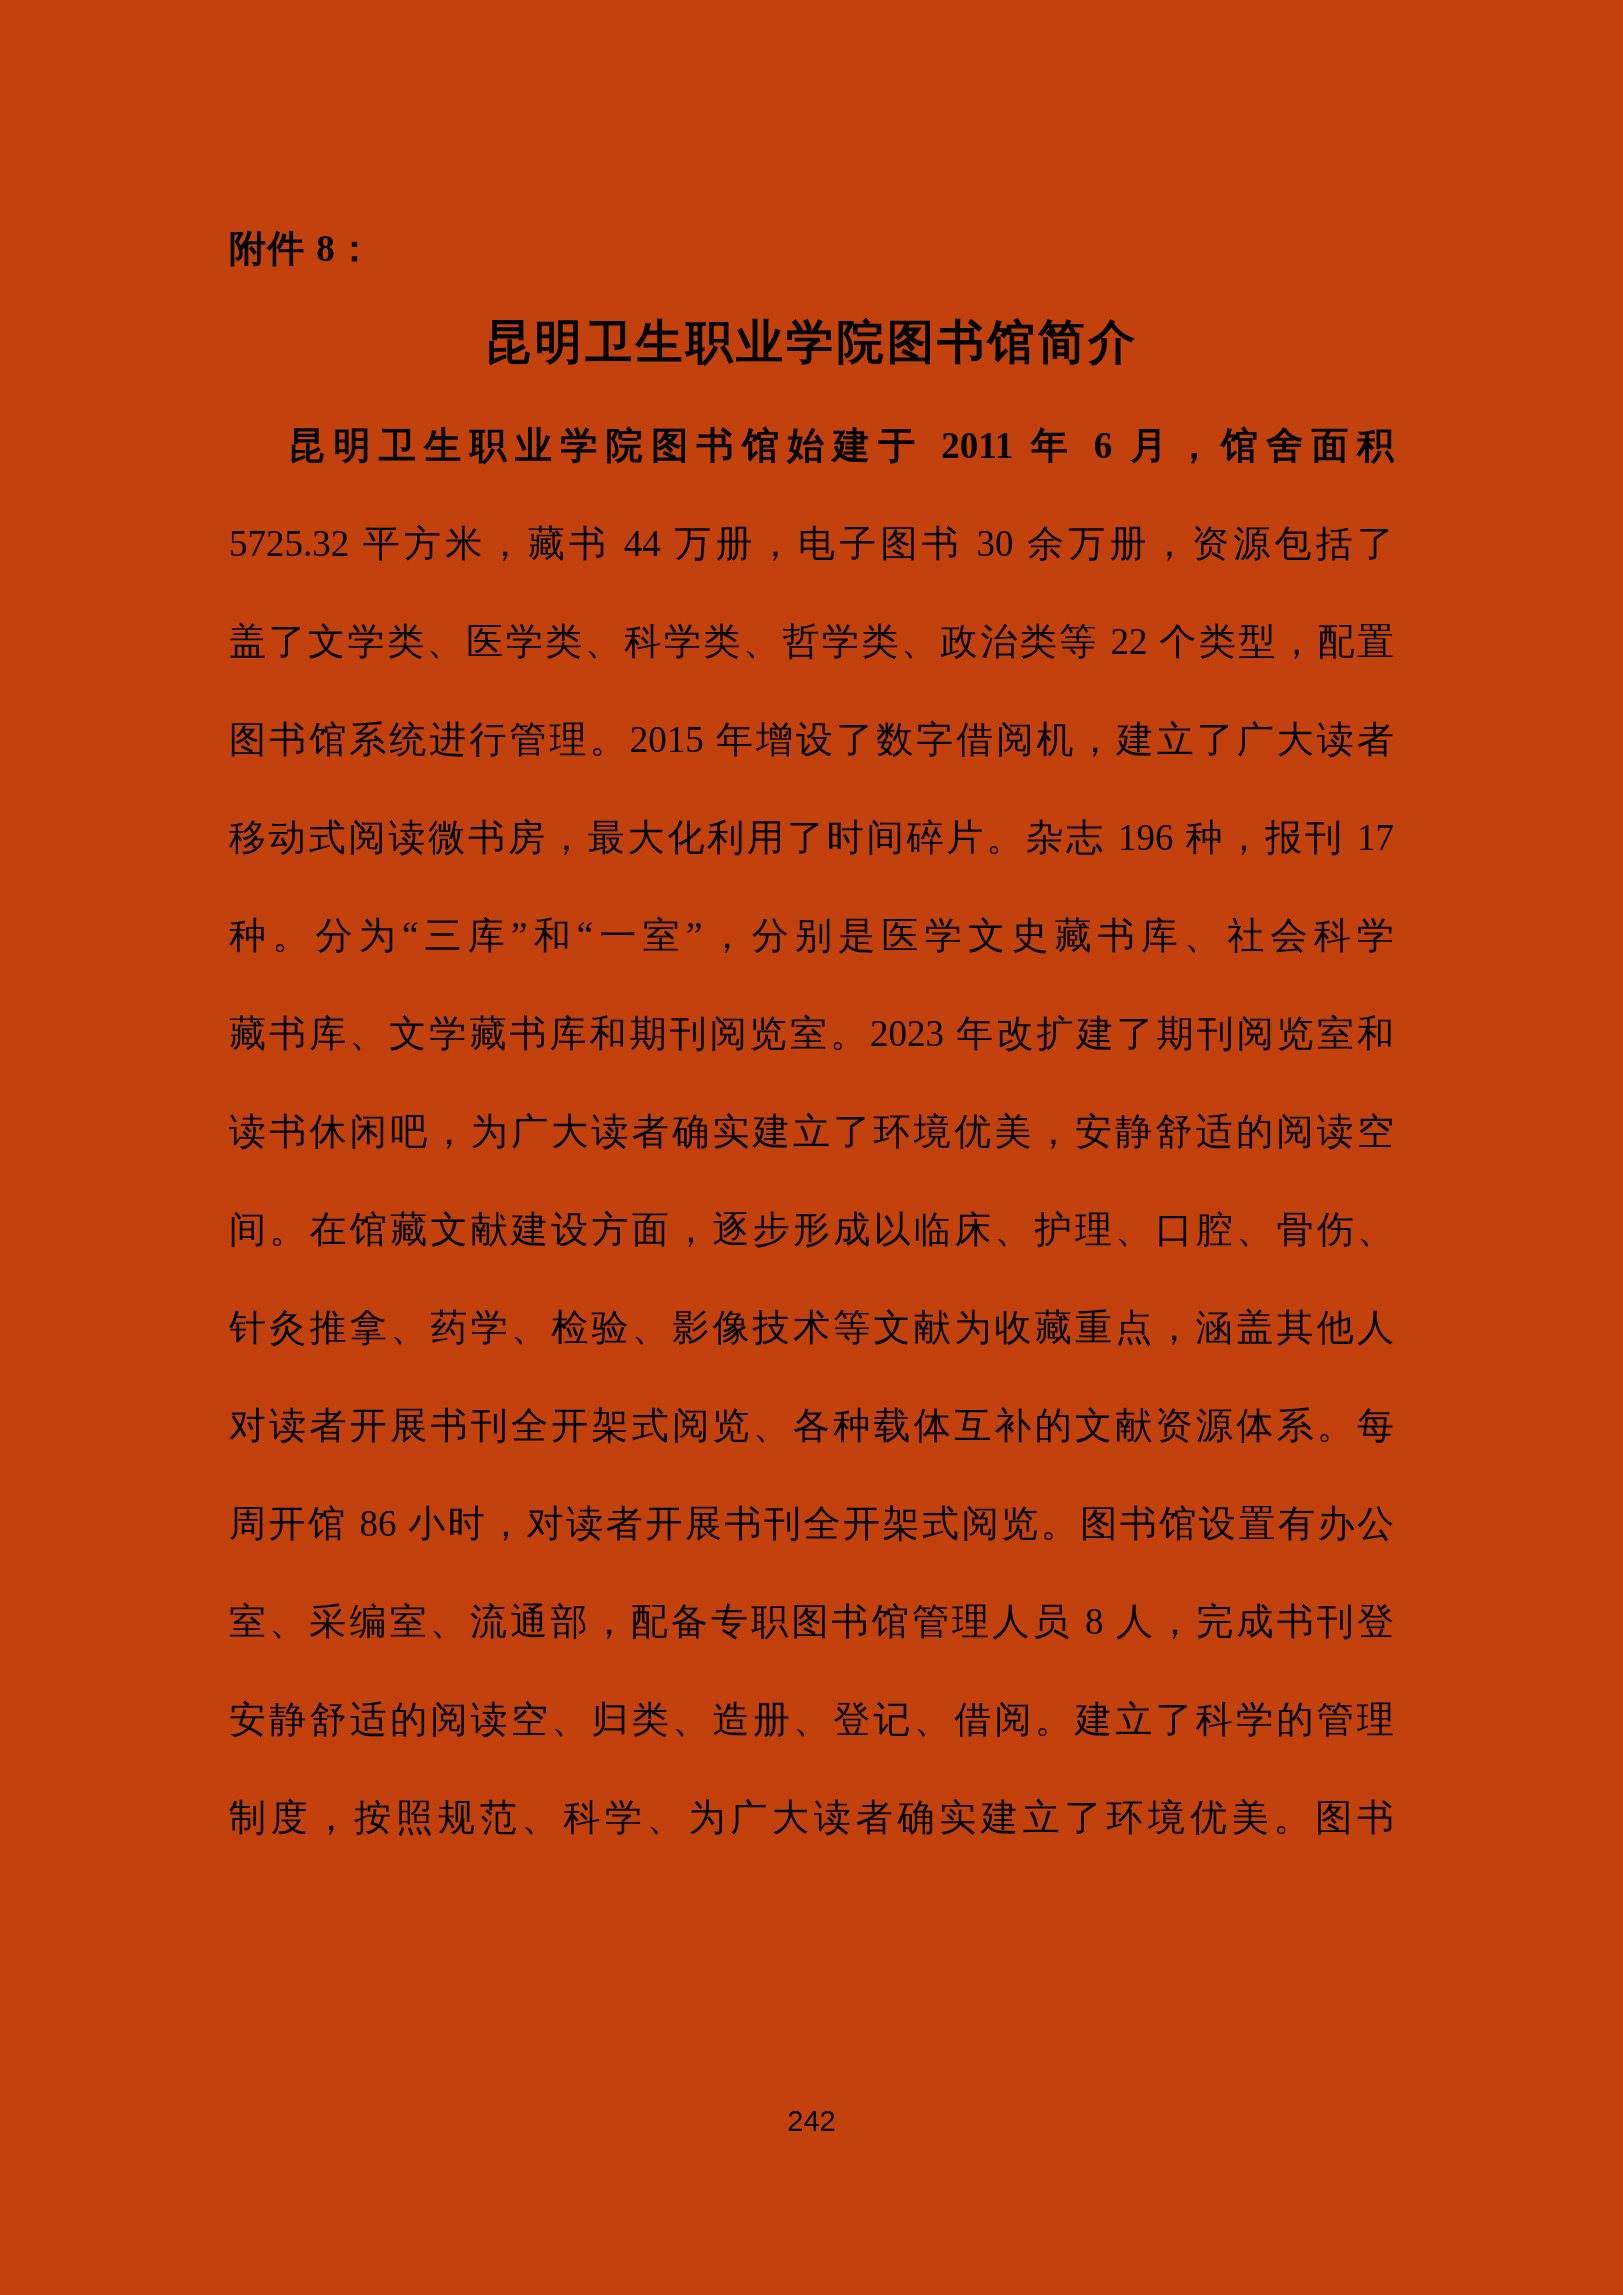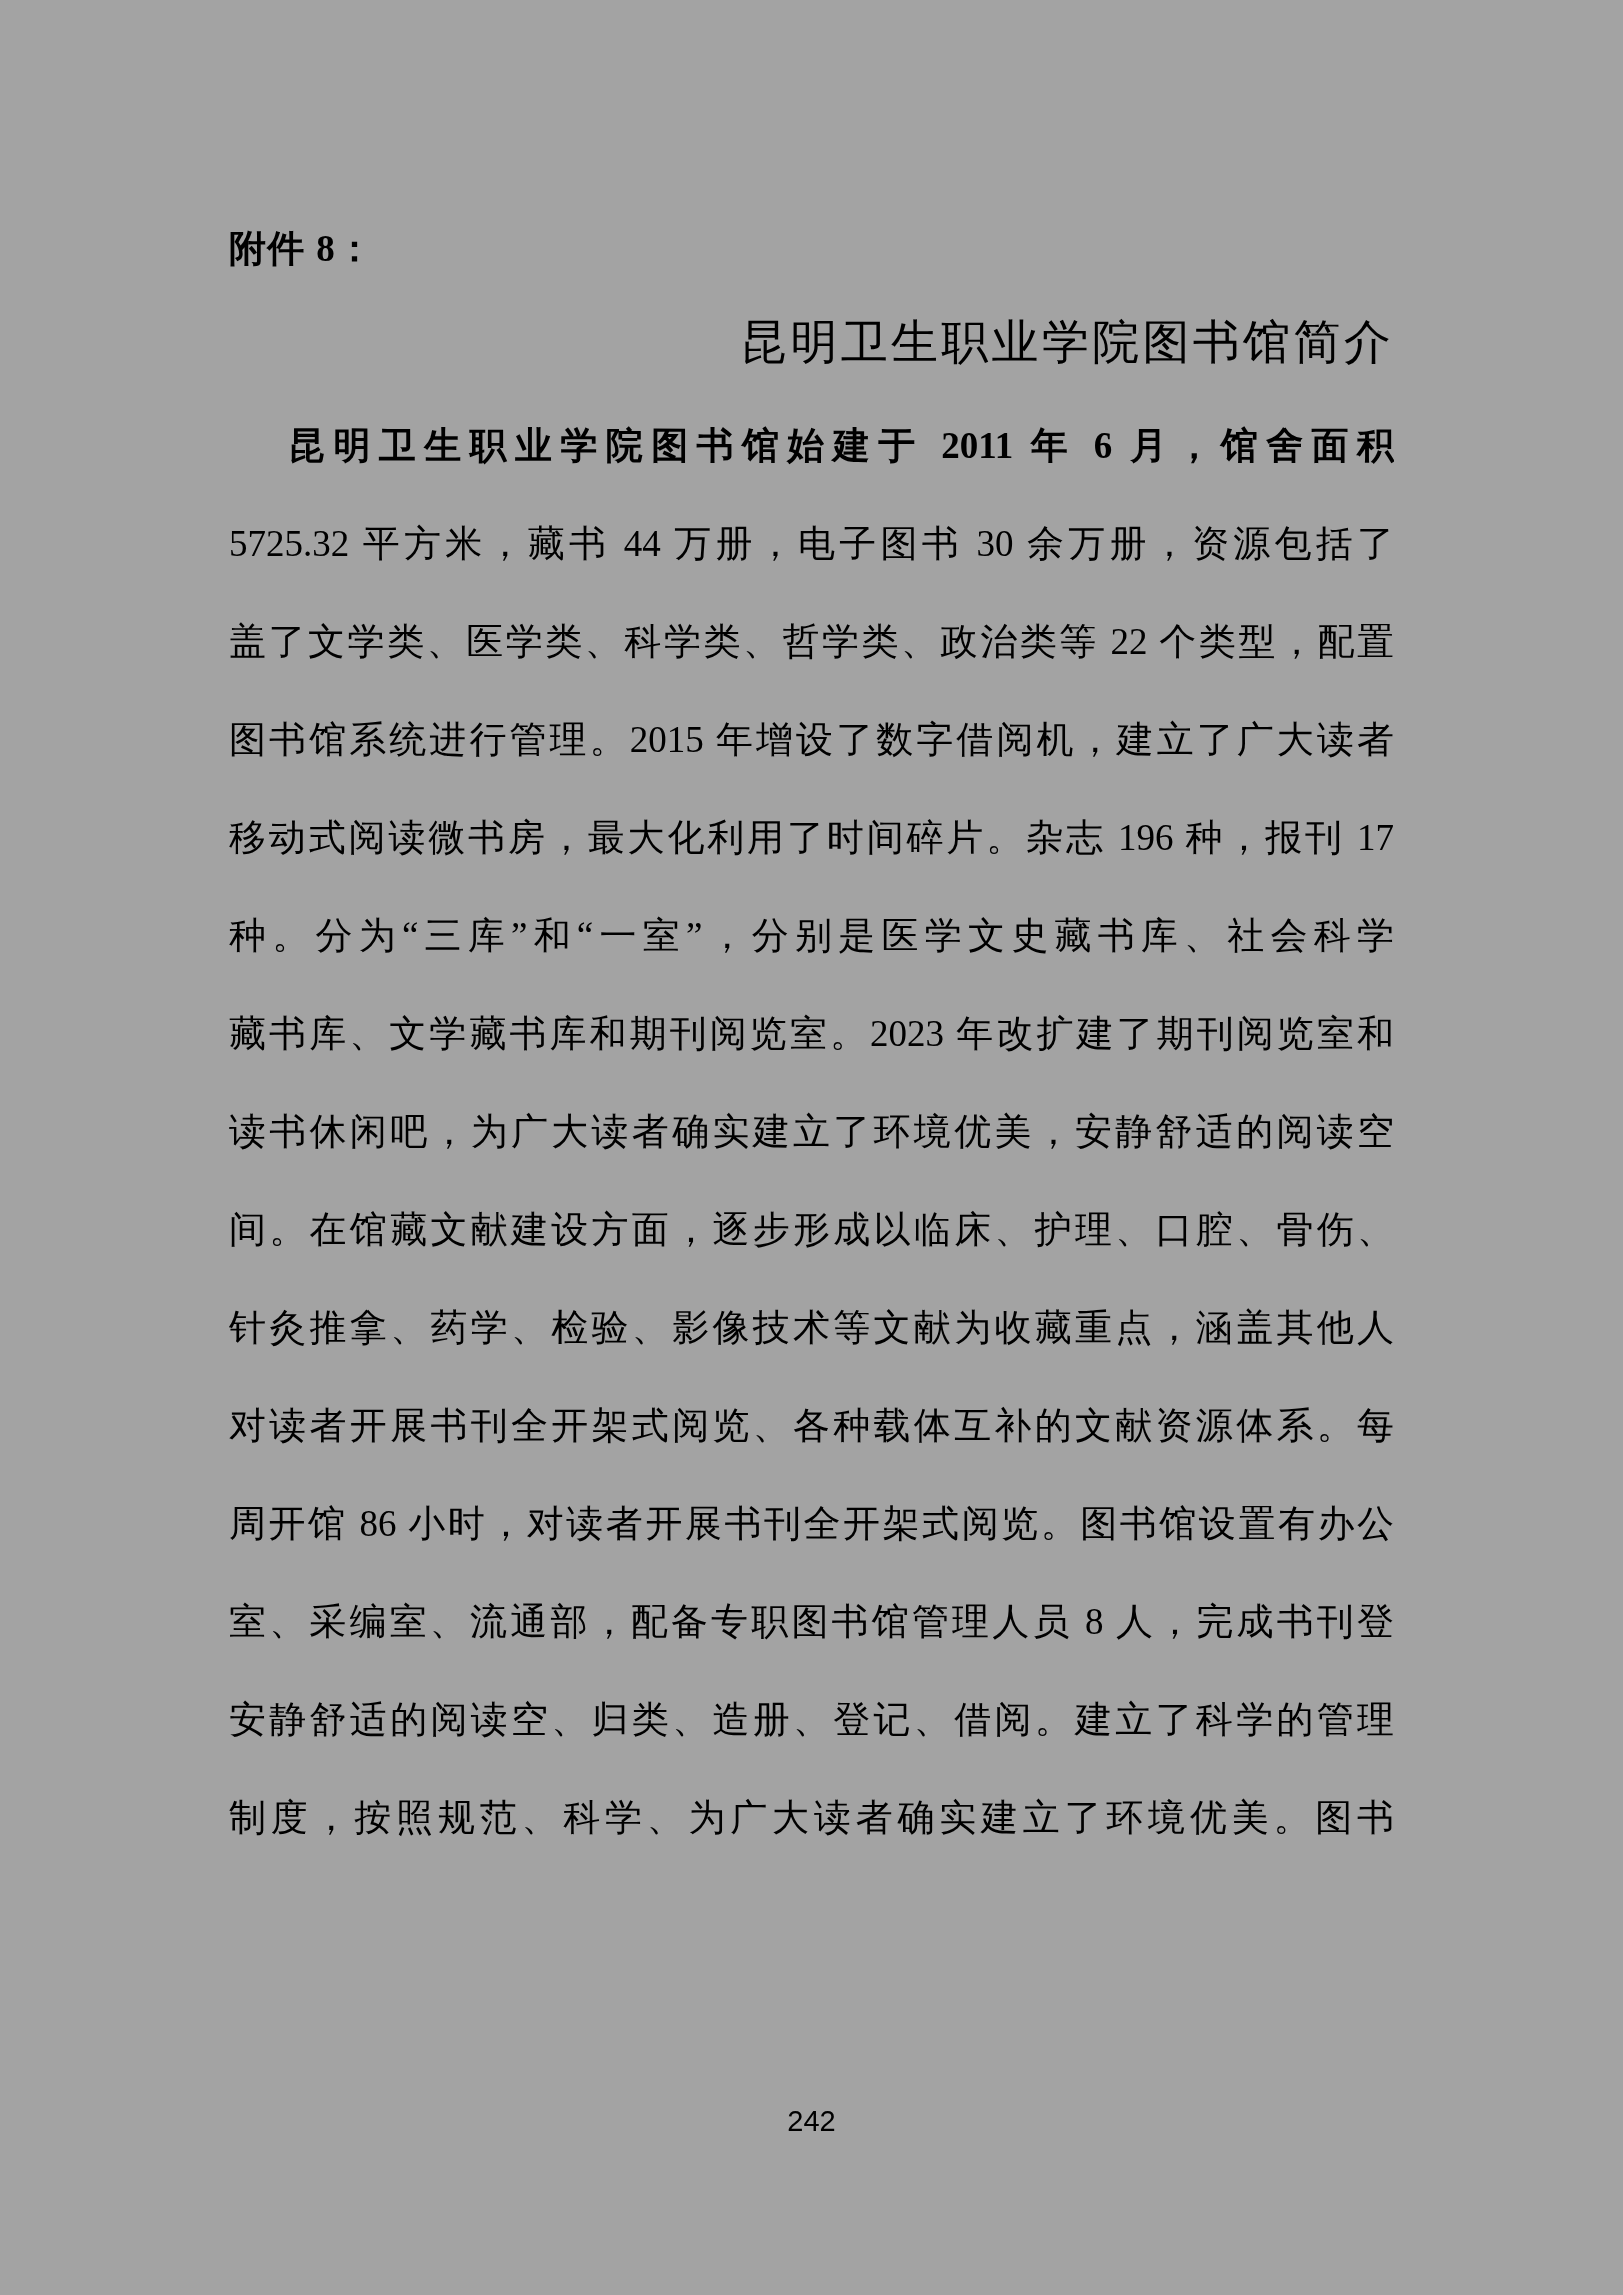--- a/index.html
+++ b/index.html
@@ -7,39 +7,39 @@
   body {
     width: 1623px;
     height: 2295px;
     position: relative;
     font-family: "Liberation Serif", serif;
     color: #000000;
   }
   .doc-page {
     position: absolute;
     inset: 0;
-    background: #a3a3a3;
+    background: #c2410c;
   }
   .attachment-label {
     position: absolute;
     top: 224px;
     left: 229px;
     font-size: 37px;
     font-weight: bold;
     letter-spacing: 1.3px;
     white-space: nowrap;
   }
   .doc-title {
     position: absolute;
     top: 311px;
     left: 229px;
     width: 1165px;
-    text-align: right;
+    text-align: center;
     font-size: 47px;
-    font-weight: normal;
+    font-weight: bold;
     letter-spacing: 3.3px;
     white-space: nowrap;
   }
   .body-paragraph {
     position: absolute;
     top: 397px;
     left: 229px;
     width: 1165px;
   }
   .body-line {

